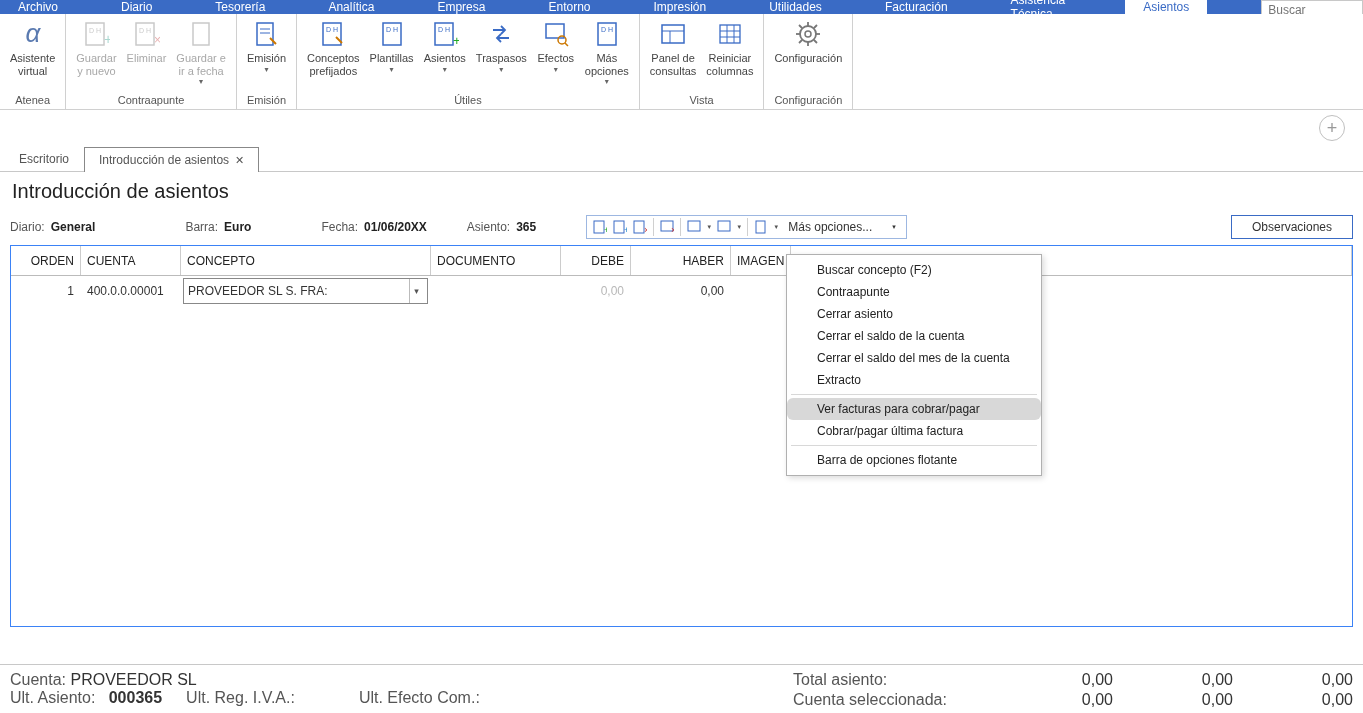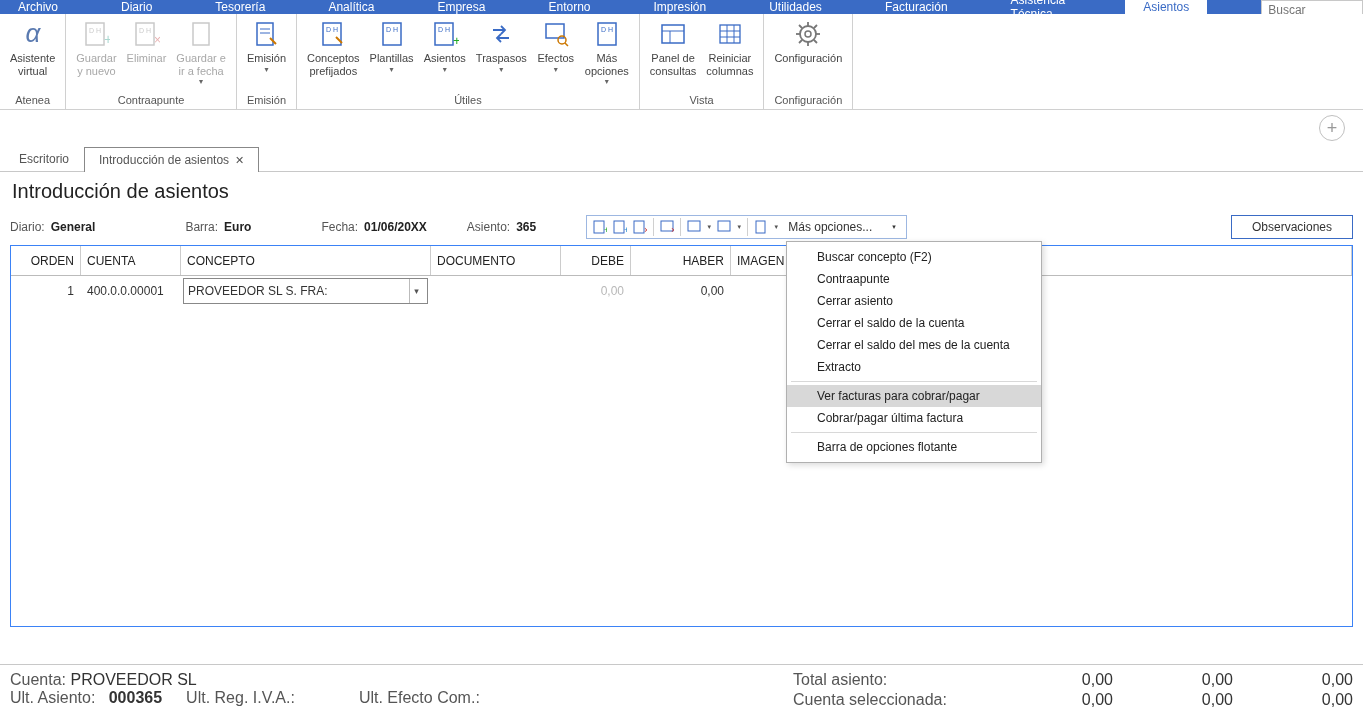--- a/index.html
+++ b/index.html
@@ -67,23 +67,23 @@
 .col-doc { width: 130px; }
 .col-debe { width: 70px; }
 .col-haber { width: 100px; }
 .col-imagen { width: 60px; }
 .col-rest { flex: 1; }
 .concepto-input { border: 1px solid #888; height: 26px; width: 100%; display: flex; align-items: center; padding: 0 4px; justify-content: space-between; background: #fff; }
 .concepto-input .ddc { width: 14px; text-align: center; color: #555; font-size: 9px; cursor: pointer; border-left: 1px solid #bbb; height: 100%; display: flex; align-items: center; justify-content: center; }
 .debe-dim { color: #b8b8b8; }
 
 
-.ddmenu { position: absolute; top: 241px; left: 786px; width: 256px; background: #fff; border: 1px solid #b0b0b0; box-shadow: 2px 2px 6px rgba(0,0,0,0.15); z-index: 100; padding: 4px 0; }
+.ddmenu { position: absolute; top: 254px; left: 786px; width: 256px; background: #fff; border: 1px solid #b0b0b0; box-shadow: 2px 2px 6px rgba(0,0,0,0.15); z-index: 100; padding: 4px 0; }
 .ddmenu .it { padding: 4px 14px 4px 30px; font-size: 12px; color: #222; cursor: pointer; }
-.ddmenu .it.hl { background: #d8d8d8; }
+.ddmenu .it.hl { background: #d8d8d8; border-radius: 6px; }
 .ddmenu .divider { height: 1px; background: #d8d8d8; margin: 3px 4px; }
 
 
 .footer { position: absolute; bottom: 0; left: 0; right: 0; border-top: 1px solid #c8c8c8; padding: 6px 10px 4px 10px; display: flex; font-size: 16px; color: #333; }
 .footer .fleft { flex: 1; }
 .footer .fright { display: flex; flex-direction: column; gap: 2px; width: 560px; }
 .footer .frow { display: flex; }
 .footer .frow .flabel { width: 200px; color: #555; }
 .footer .frow .fval { flex: 1; text-align: right; }
 .footer .fline { display: flex; gap: 24px; }

